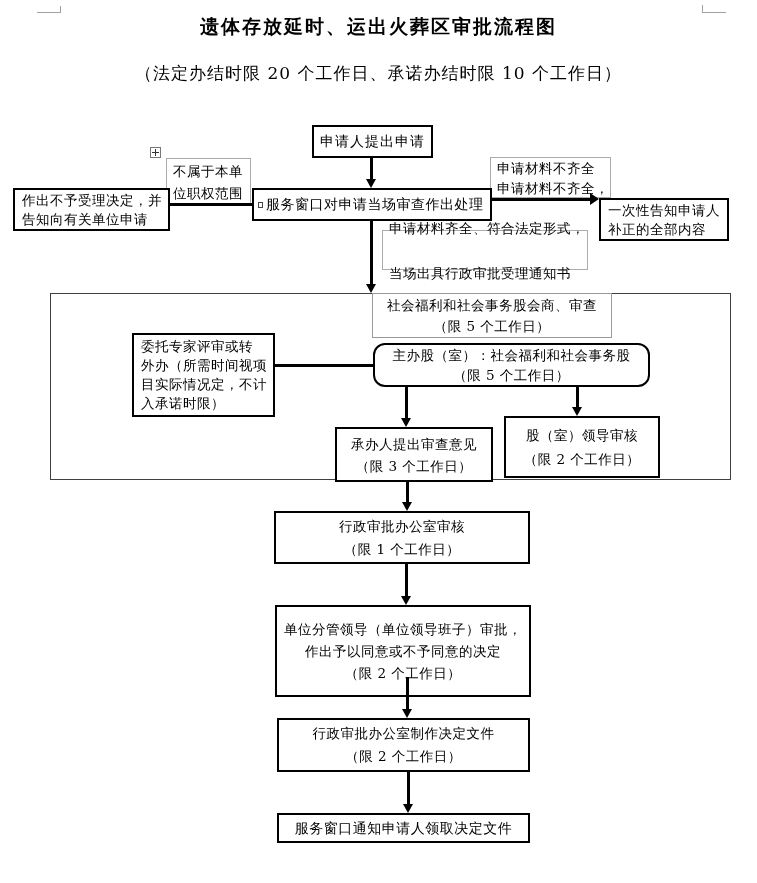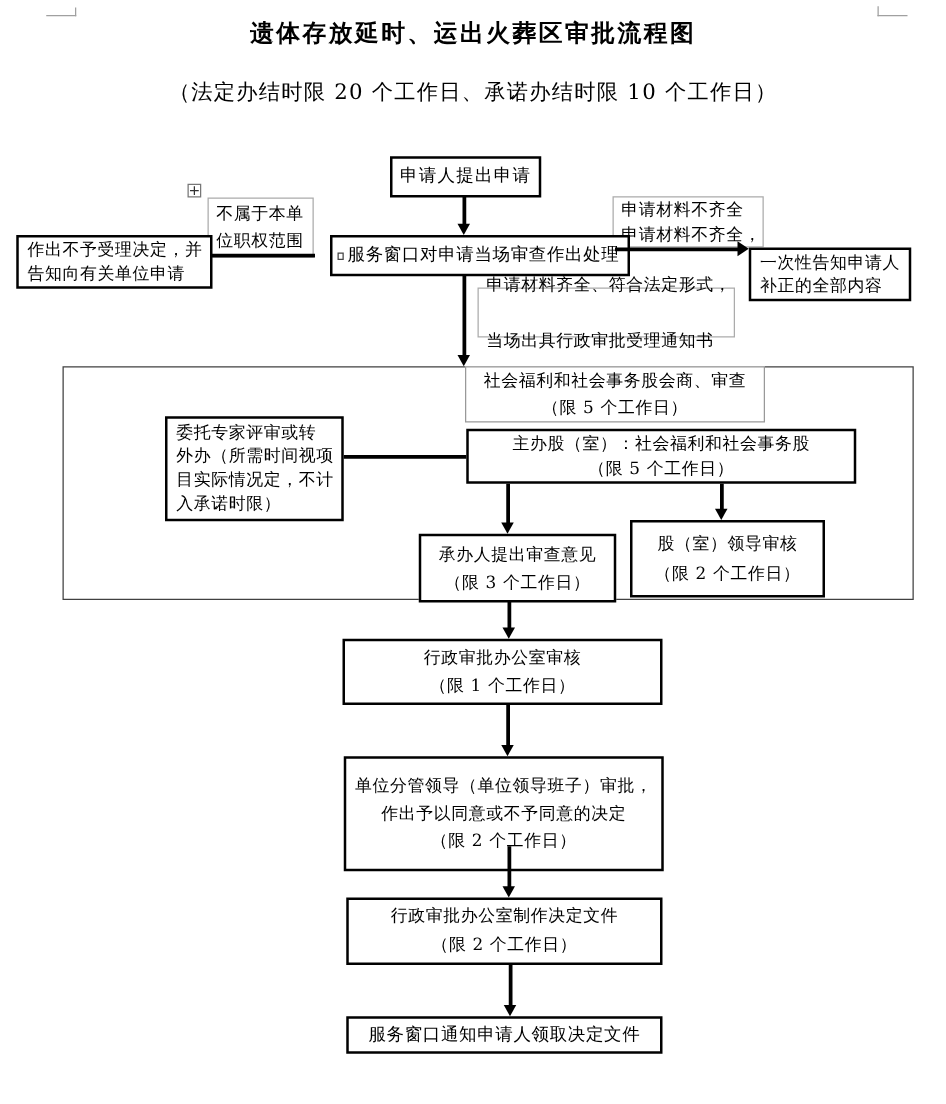--- a/index.html
+++ b/index.html
@@ -70,21 +70,21 @@
 
   <div class="anchor-icon">
     <div class="bar-v"></div>
     <div class="bar-h"></div>
   </div>
 
   <div class="box" style="left:312px;top:125px;width:121px;height:33px;font-size:14px;letter-spacing:1px;">
     <div>申请人提出申请</div>
   </div>
 
-  <div class="box row" style="left:252px;top:188px;width:240px;height:33px;border-width:2.5px;margin-left:12px;">
+  <div class="box row" style="left:252px;top:188px;width:240px;height:33px;border-width:2.5px;">
     <span class="obj-marker"></span>
     <div>服务窗口对申请当场审查作出处理</div>
   </div>
 
   <div class="box left-align" style="left:13px;top:188px;width:157px;height:43px;">
     <div>作出不予受理决定，并</div>
     <div>告知向有关单位申请</div>
   </div>
 
   <div class="box left-align" style="left:599px;top:198px;width:130px;height:43px;">
@@ -107,21 +107,21 @@
     <div>当场出具行政审批受理通知书</div>
   </div>
 
   <div class="container-box" style="left:50px;top:293px;width:681px;height:187px;"></div>
 
   <div class="box" style="left:372px;top:293px;width:240px;height:45px;border:1px solid #999;line-height:21px;">
     <div>社会福利和社会事务股会商、审查</div>
     <div>（限 5 个工作日）</div>
   </div>
 
-  <div class="box" style="left:373px;top:343px;width:312px;height:44px;line-height:20px;">
+  <div class="box" style="left:373px;top:343px;width:277px;height:44px;line-height:20px;border-radius:12px;">
     <div>主办股（室）：社会福利和社会事务股</div>
     <div>（限 5 个工作日）</div>
   </div>
 
   <div class="box left-align" style="left:132px;top:333px;width:143px;height:84px;line-height:19px;">
     <div>委托专家评审或转</div>
     <div>外办（所需时间视项</div>
     <div>目实际情况定，不计</div>
     <div>入承诺时限）</div>
   </div>

